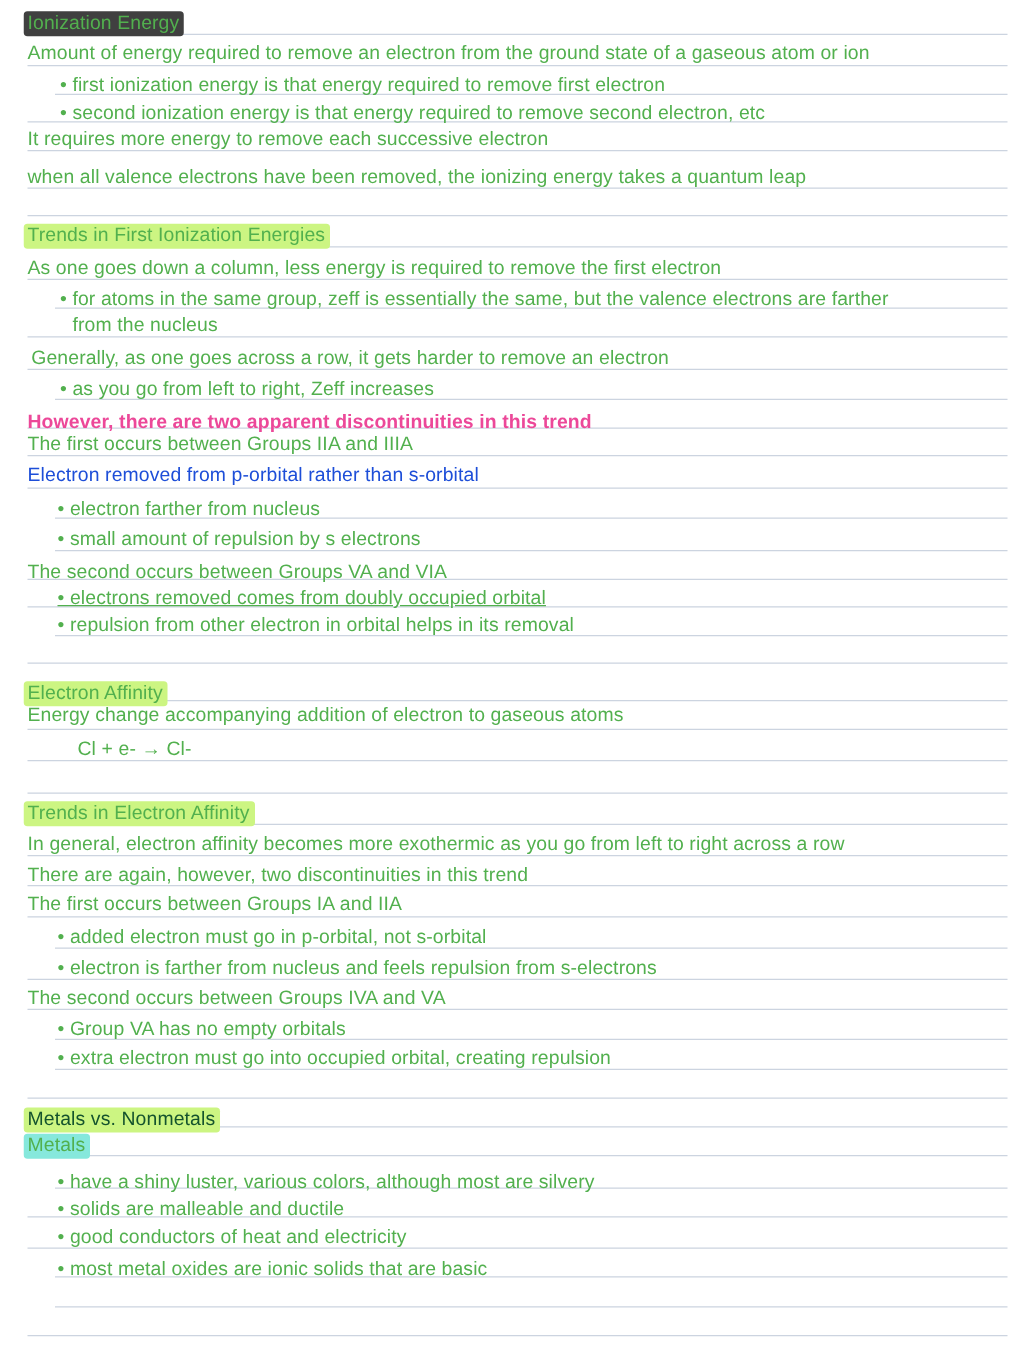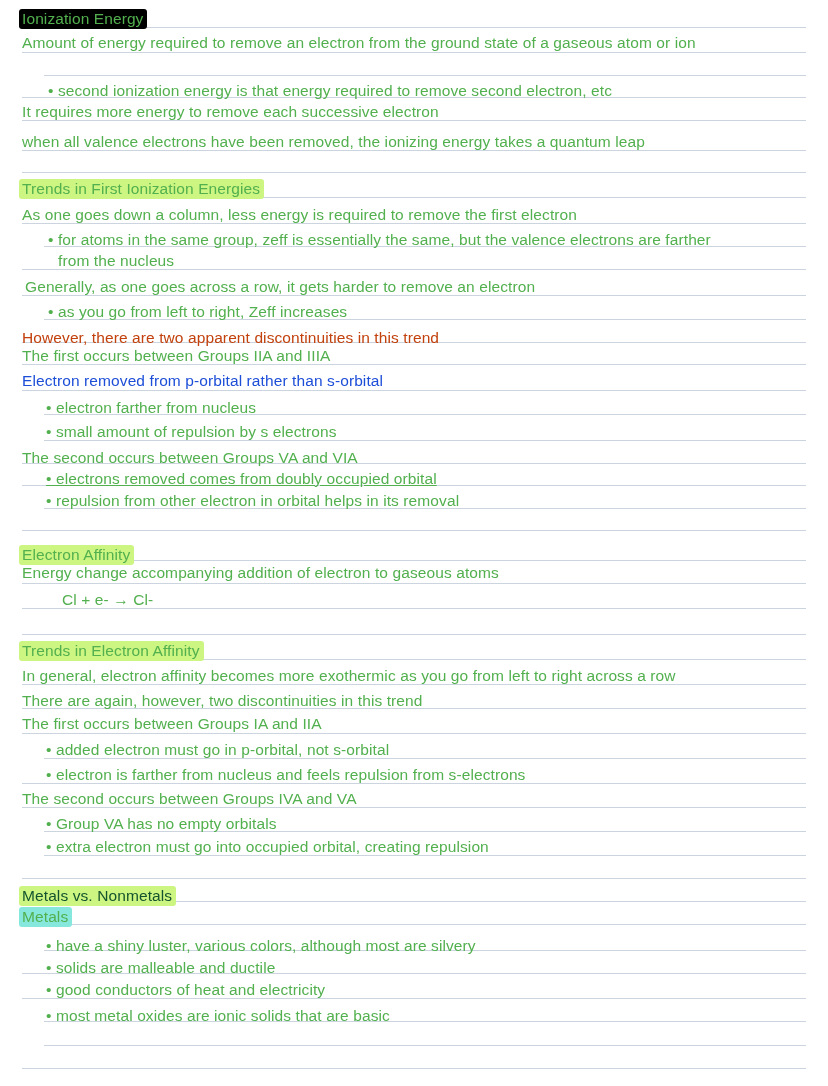--- a/index.html
+++ b/index.html
@@ -104,32 +104,33 @@
     <div class="rule" style="left: 22px; top: 924px; width: 784px; background: rgb(204, 212, 224);"></div>
     <div class="rule" style="left: 44px; top: 950px; width: 762px; background: rgb(204, 212, 224);"></div>
     <div class="rule" style="left: 22px; top: 973px; width: 784px; background: rgb(204, 212, 224);"></div>
     <div class="rule" style="left: 22px; top: 998px; width: 784px; background: rgb(204, 212, 224);"></div>
     <div class="rule" style="left: 44px; top: 1021px; width: 762px; background: rgb(204, 212, 224);"></div>
     <div class="rule" style="left: 44px; top: 1045px; width: 762px; background: rgb(204, 212, 224);"></div>
     <div class="rule" style="left: 22px; top: 1068px; width: 784px; background: rgb(204, 212, 224);"></div>
   </div>
 
 <div id="sheet">
-    <div class="line" style="left: 22px; top: 9px; color: rgb(82, 176, 78);"><span class="hl hl-green" style="background: #000000;">Ionization Energy</span></div>
+    <div class="line" style="left: 22px; top: 9px; color: rgb(82, 176, 78);"><span class="hl hl-green" style="background: #404040;">Ionization Energy</span></div>
     <div class="line" style="left: 22px; top: 33px; color: rgb(82, 176, 78);">Amount of energy required to remove an electron from the ground state of a gaseous atom or ion</div>
+    <div class="line" style="left: 48px; top: 59px; color: rgb(82, 176, 78);">• first ionization energy is that energy required to remove first electron</div>
     <div class="line" style="left: 48px; top: 81px; color: rgb(82, 176, 78);">• second ionization energy is that energy required to remove second electron, etc</div>
     <div class="line" style="left: 22px; top: 102px; color: rgb(82, 176, 78);">It requires more energy to remove each successive electron</div>
     <div class="line" style="left: 22px; top: 132px; color: rgb(82, 176, 78);">when all valence electrons have been removed, the ionizing energy takes a quantum leap</div>
     <div class="line" style="left: 22px; top: 179px; color: rgb(82, 176, 78);"><span class="hl hl-green" style="background: rgb(204, 245, 130);">Trends in First Ionization Energies</span></div>
     <div class="line" style="left: 22px; top: 205px; color: rgb(82, 176, 78);">As one goes down a column, less energy is required to remove the first electron</div>
     <div class="line wrap" style="left: 48px; top: 230px; color: rgb(82, 176, 78);">• for atoms in the same group, zeff is essentially the same, but the valence electrons are farther</div>
     <div class="line" style="left: 58px; top: 251px; color: rgb(82, 176, 78);">from the nucleus</div>
     <div class="line" style="left: 25px; top: 277px; color: rgb(82, 176, 78);">Generally, as one goes across a row, it gets harder to remove an electron</div>
     <div class="line" style="left: 48px; top: 302px; color: rgb(82, 176, 78);">• as you go from left to right, Zeff increases</div>
-    <div class="line" style="left: 22px; top: 328px; color: #c2410c;">However, there are two apparent discontinuities in this trend</div>
+    <div class="line" style="left: 22px; top: 328px; color: #ec4899; font-weight: bold;">However, there are two apparent discontinuities in this trend</div>
     <div class="line" style="left: 22px; top: 346px; color: rgb(82, 176, 78);">The first occurs between Groups IIA and IIIA</div>
     <div class="line" style="left: 22px; top: 371px; color: #1d4ed8;">Electron removed from p-orbital rather than s-orbital</div>
     <div class="line" style="left: 46px; top: 398px; color: rgb(82, 176, 78);">• electron farther from nucleus</div>
     <div class="line" style="left: 46px; top: 422px; color: rgb(82, 176, 78);">• small amount of repulsion by s electrons</div>
     <div class="line" style="left: 22px; top: 448px; color: rgb(82, 176, 78);">The second occurs between Groups VA and VIA</div>
     <div class="line" style="left: 46px; top: 469px; color: rgb(82, 176, 78); text-decoration: underline;">• electrons removed comes from doubly occupied orbital</div>
     <div class="line" style="left: 46px; top: 491px; color: rgb(82, 176, 78);">• repulsion from other electron in orbital helps in its removal</div>
     <div class="line" style="left: 22px; top: 545px; color: rgb(82, 176, 78);"><span class="hl hl-green" style="background: rgb(204, 245, 130);">Electron Affinity</span></div>
     <div class="line" style="left: 22px; top: 563px; color: rgb(82, 176, 78);">Energy change accompanying addition of electron to gaseous atoms</div>
     <div class="line" style="left: 62px; top: 590px; color: rgb(82, 176, 78);">Cl + e- → Cl-</div>

